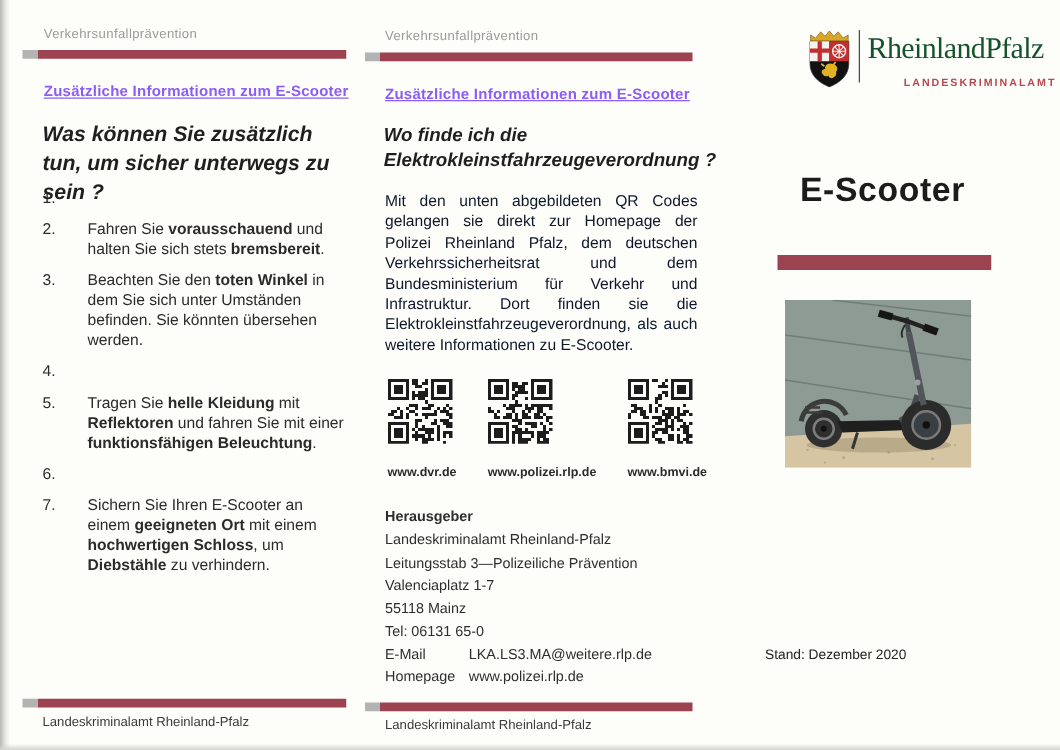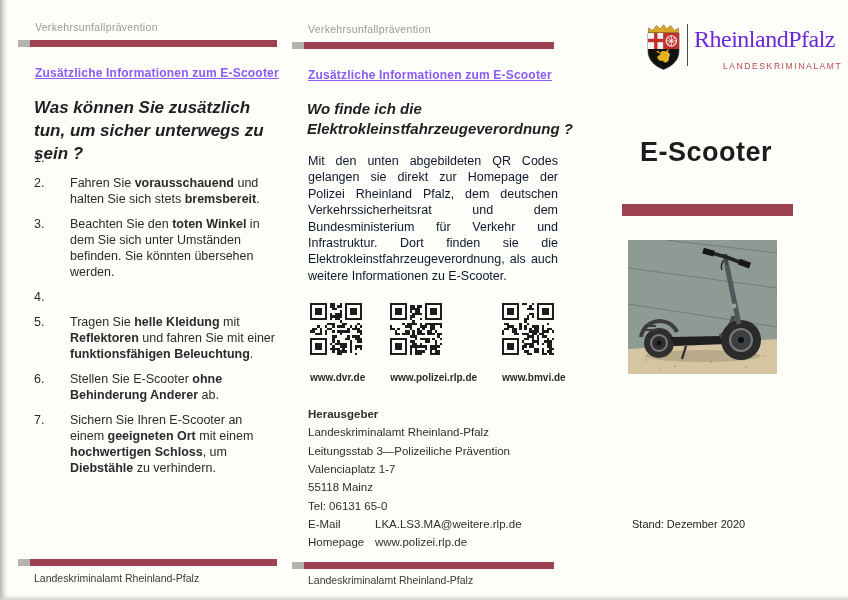--- a/index.html
+++ b/index.html
@@ -40,31 +40,31 @@
   .pub-title{font-weight:bold;margin-bottom:3px;}
   .pub-line{margin-bottom:3.2px;}
   .pub-contact{display:flex;margin-bottom:3.2px;}
   .pub-contact .lbl{width:67px;flex:0 0 67px;}
 
   
   #brand-block{position:absolute;left:645px;top:22px;width:190px;height:52px;}
   #coat-of-arms{position:absolute;left:0;top:2px;width:37px;height:46px;}
   #brand-divider{position:absolute;left:42px;top:2px;width:1px;height:42px;background:#4a4a4a;}
   #brand-name{position:absolute;left:49px;top:4px;font-family:"Liberation Serif","DejaVu Serif",serif;
-    font-size:24px;color:#6d28d9;letter-spacing:-.5px;}
-  #brand-sub{position:absolute;left:50px;top:39px;font-size:8.5px;font-weight:normal;
+    font-size:24px;color:#14532d;letter-spacing:-.5px;}
+  #brand-sub{position:absolute;left:50px;top:39px;font-size:8.5px;font-weight:bold;
     color:#b8484e;letter-spacing:1.6px;padding-left:28px;}
   #cover-title{position:absolute;left:600px;top:137px;width:212px;text-align:center;
     font-size:27px;font-weight:bold;color:#1c1c1c;letter-spacing:.5px;}
   #cover-bar{position:absolute;left:622px;top:204px;width:171px;height:12px;background:#9c4250;}
   #scooter-photo{position:absolute;left:628px;top:240px;width:149px;height:134px;}
   #tagline{position:absolute;left:585px;top:436px;width:235px;text-align:center;
     font-size:19.5px;color:#222;}
   #tagline .tl{margin-bottom:16px;}
-  #stand{position:absolute;left:612px;top:518px;font-size:11px;color:#222;margin-left:20px;}
+  #stand{position:absolute;left:612px;top:518px;font-size:11px;color:#222;}
 </style>
 </head>
 <body>
 
 <div id="page">
 
   <div class="kicker" style="left:35px;top:21px">Verkehrsunfallprävention</div>
   <div class="rule-bar" style="left:18px;top:40px;width:259px"></div>
   <div class="section-title" style="left:35px;top:66px">Zusätzliche Informationen zum E-Scooter</div>
   <div class="headline" style="left:34px;top:97px;width:246px">Was können Sie zusätzlich tun, um sicher unterwegs zu sein ?</div>
@@ -82,21 +82,20 @@
       </div>
       <div class="rule">
         <div class="rule-num">4.</div>
       </div>
       <div class="rule">
         <div class="rule-num">5.</div>
         <div class="rule-text"><span>Tragen Sie </span><span class="b">helle Kleidung</span><span> mit </span><span class="b">Reflektoren</span><span> und fahren Sie mit einer </span><span class="b">funktionsfähigen Beleuchtung</span><span>.</span></div>
       </div>
       <div class="rule">
         <div class="rule-num">6.</div>
-        <div class="rule-text"><span>Stellen Sie E-Scooter </span><span class="b">ohne Behinderung Anderer</span><span> ab.</span></div>
       </div>
       <div class="rule">
         <div class="rule-num">7.</div>
         <div class="rule-text"><span>Sichern Sie Ihren E-Scooter an einem </span><span class="b">geeigneten Ort</span><span> mit einem </span><span class="b">hochwertigen Schloss</span><span>, um </span><span class="b">Diebstähle</span><span> zu verhindern.</span></div>
       </div>
     </div>
   <div class="rule-bar" style="left:18px;top:559px;width:259px"></div>
   <div class="footer-text" style="left:34px;top:572px">Landeskriminalamt Rheinland-Pfalz</div>
 
   <div class="kicker" style="left:308px;top:23px">Verkehrsunfallprävention</div>

